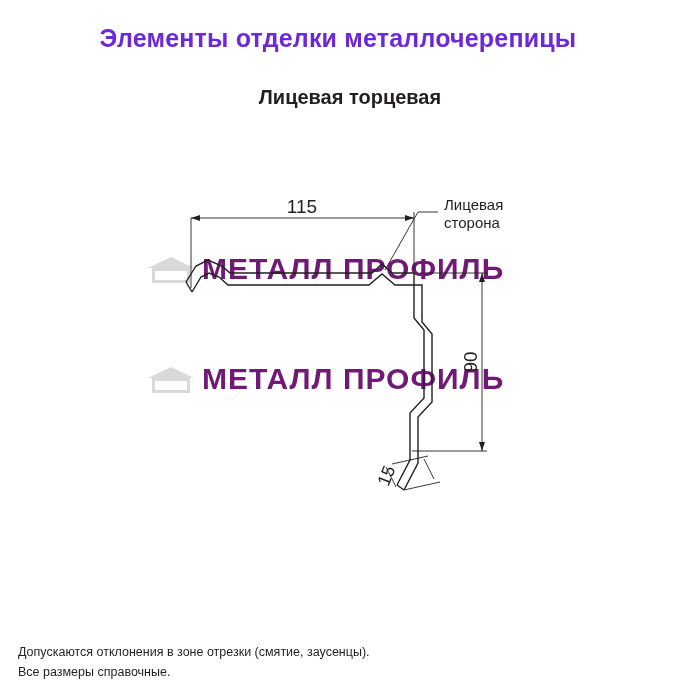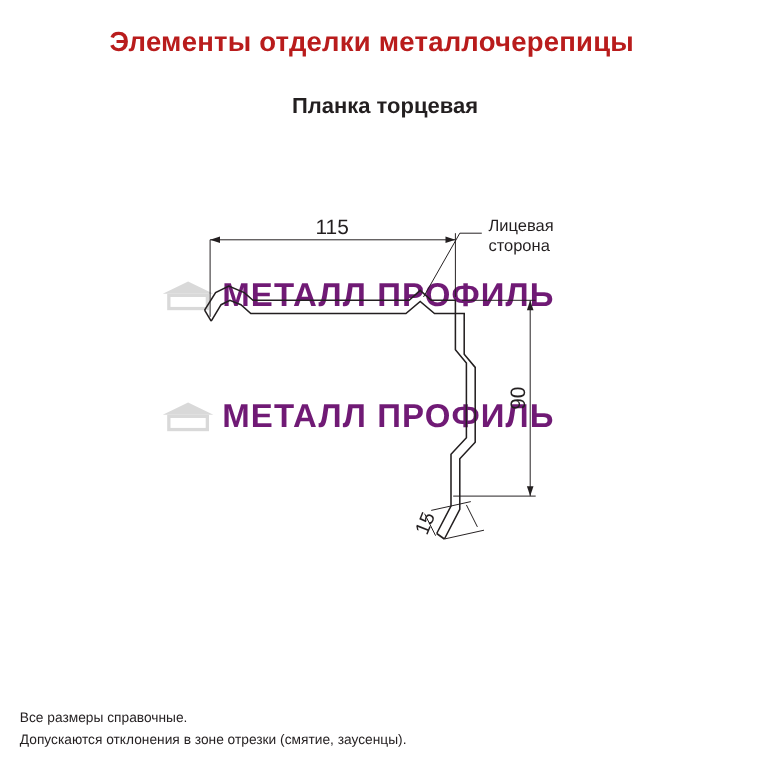--- a/index.html
+++ b/index.html
@@ -24,21 +24,21 @@
   
   .title {
     position: absolute;
     top: 24px;
     left: 0;
     width: 676px;
     text-align: center;
     font-size: 25px;
     font-weight: bold;
     letter-spacing: 0.2px;
-    color: #b91c1c;
+    color: #6d28d9;
   }
   .subtitle {
     position: absolute;
     top: 86px;
     left: 0;
     width: 700px;
     text-align: center;
     font-size: 20px;
     font-weight: bold;
     color: #231f20;
@@ -124,21 +124,21 @@
     font-family: "Liberation Sans", sans-serif;
     fill: #231f20;
   }
 </style>
 </head>
 <body>
 
 <div class="page">
 
   <div class="title">Элементы отделки металлочерепицы</div>
-  <div class="subtitle">Планка торцевая</div>
+  <div class="subtitle">Лицевая торцевая</div>
 
   <div class="watermark wm1">
     <span class="wm-logo">
       <span class="roof"></span><span class="body"></span>
     </span><span>МЕТАЛЛ ПРОФИЛЬ</span>
   </div>
   <div class="watermark wm2">
     <span class="wm-logo">
       <span class="roof"></span><span class="body"></span>
     </span><span>МЕТАЛЛ ПРОФИЛЬ</span>
@@ -222,17 +222,17 @@
         <line x1="385" y1="100" x2="418" y2="42"></line>
         <line x1="418" y1="42" x2="438" y2="42"></line>
       </g>
       <text x="444" y="40" font-size="15">Лицевая</text>
       <text x="444" y="58" font-size="15">сторона</text>
 
     </svg>
   </div>
 
   <div class="footer">
+    <div>Допускаются отклонения в зоне отрезки (смятие, заусенцы).</div>
     <div>Все размеры справочные.</div>
-    <div>Допускаются отклонения в зоне отрезки (смятие, заусенцы).</div>
   </div>
 
 </div>
 
 </body></html>

